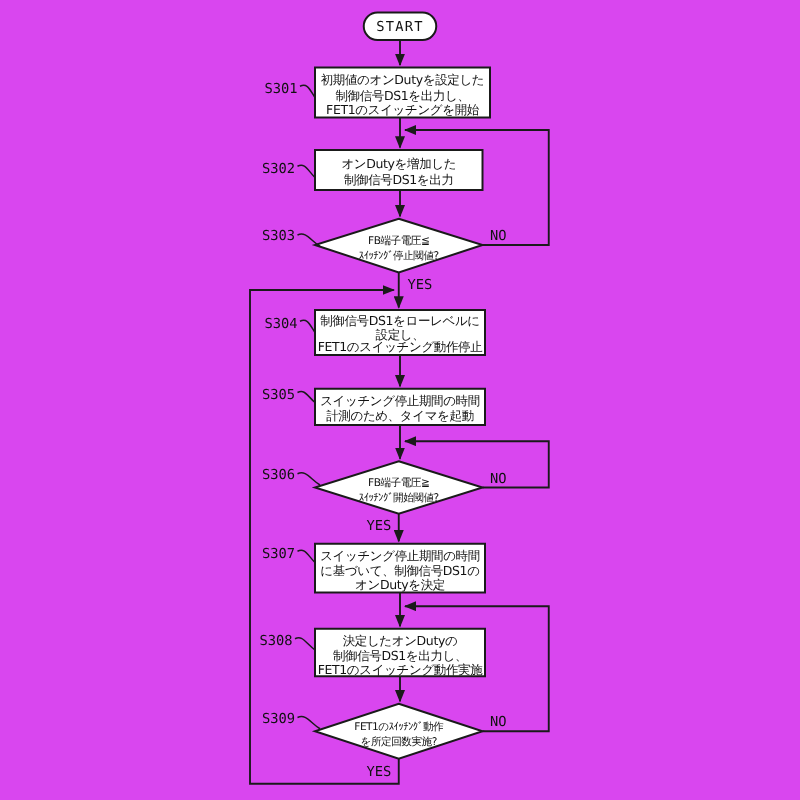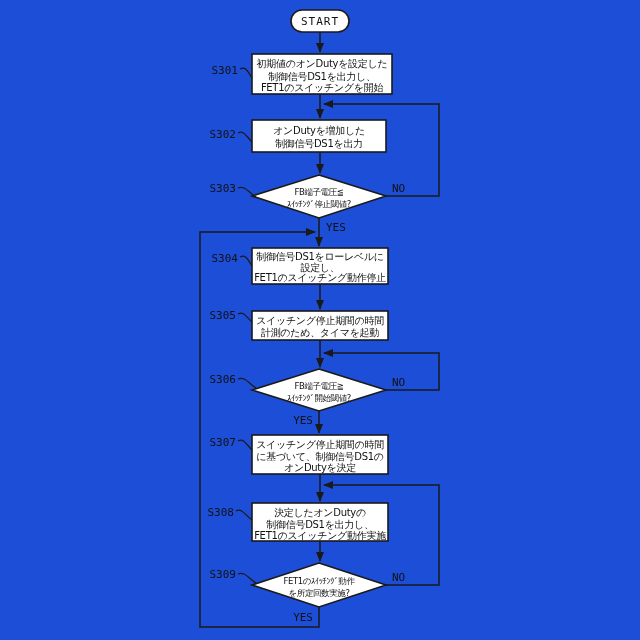--- a/index.html
+++ b/index.html
@@ -1,17 +1,17 @@
 <!DOCTYPE html>
 <html><head>
 <meta charset="utf-8">
 <style>
   html,body { margin:0; padding:0; background:#ffffff; }
   .page {
-    width:640px; height:640px; background:#1d4ed8; position:relative;
+    width:640px; height:640px; background:#d946ef; position:relative;
     font-family:"DejaVu Sans", sans-serif;
   }
   svg { display:block; }
   .shape { fill:#ffffff; stroke:#1a1a1a; stroke-width:1.6; }
   .conn  { fill:none; stroke:#1a1a1a; stroke-width:1.5; }
   .leader{ fill:none; stroke:#1a1a1a; stroke-width:1.2; }
   text { fill:#111111; }
   .jp      { font-family:"DejaVu Sans", sans-serif; font-size:10px; letter-spacing:-0.3px; }
   .jp-sm   { font-family:"DejaVu Sans", sans-serif; font-size:8.5px; letter-spacing:-0.4px; }
   .tag     { font-family:"DejaVu Sans Mono", monospace; font-size:11px; }

